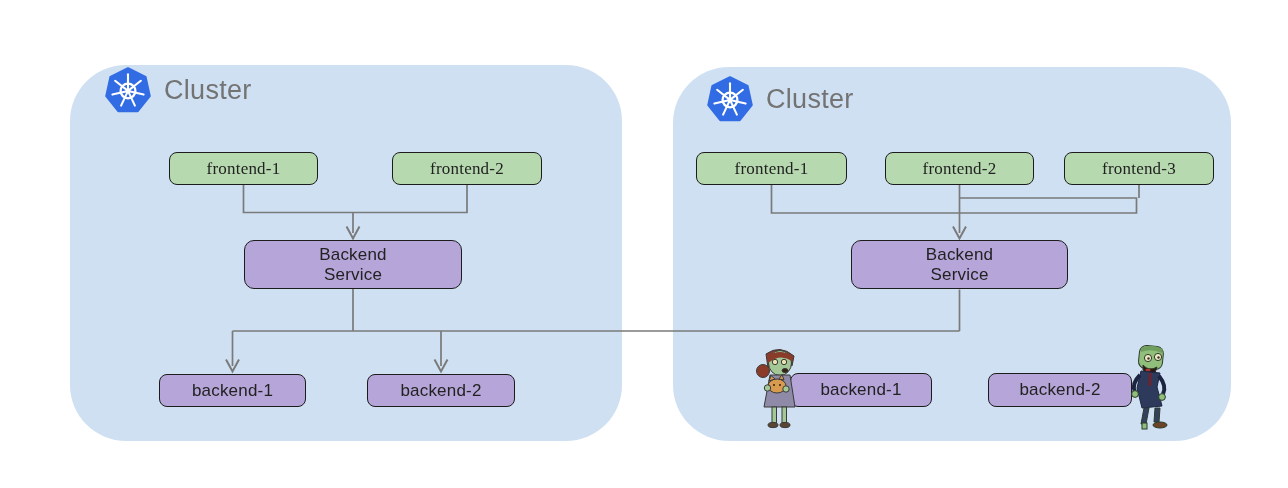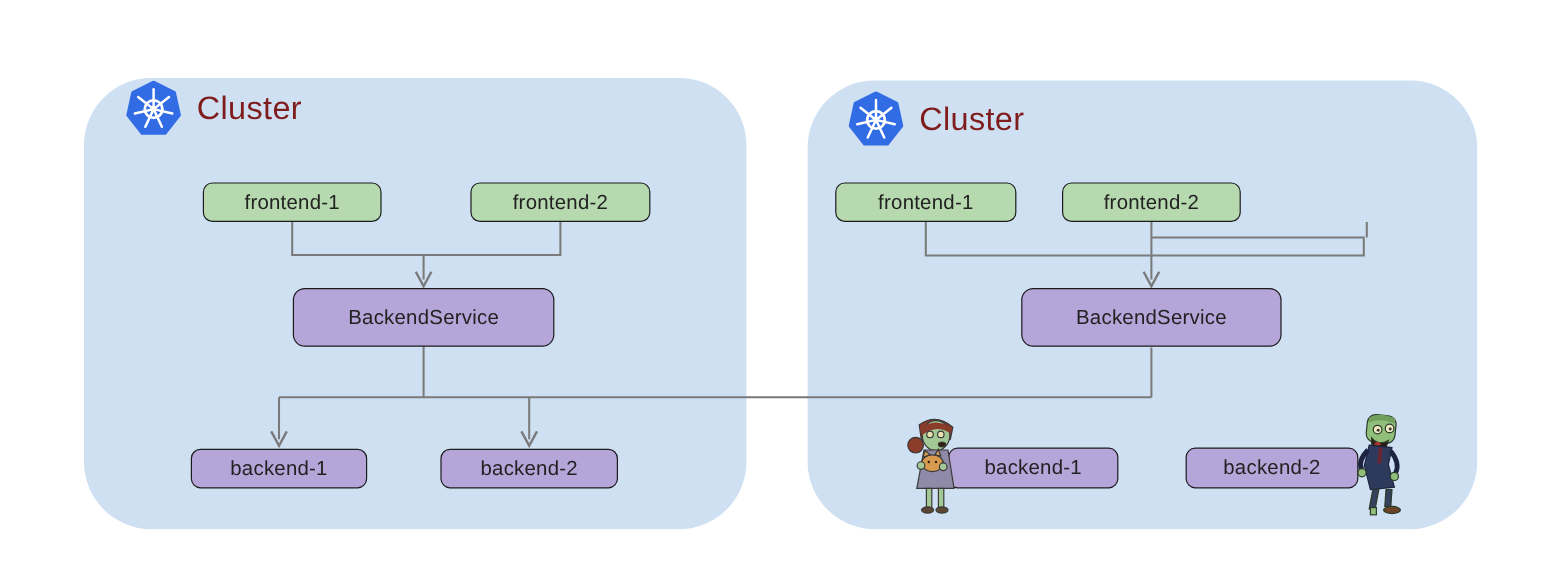--- a/index.html
+++ b/index.html
@@ -5,28 +5,28 @@
   :root{
     --page-bg:#ffffff; --cluster-bg:#cfe0f3; --frontend-fill:#b7d9af;
     --backend-fill:#b6a5d8; --node-border:#1c1c1c; --connector:#7a7a7a;
     --kubernetes-blue:#326ce5; --text:#212121;
   }
   html,body{margin:0;padding:0;background:var(--page-bg);}
   .canvas{position:relative;width:1288px;height:488px;background:var(--page-bg);
     font-family:"Liberation Sans","DejaVu Sans",sans-serif;color:var(--text);overflow:hidden;}
   .cluster{position:absolute;background:var(--cluster-bg);border-radius:56px;}
   .cluster-header{position:absolute;display:flex;align-items:center;gap:13px;}
-  .cluster-title{font-size:27px;color:#7f1d1d;letter-spacing:.3px;}
+  .cluster-title{font-size:27px;color:#737373;letter-spacing:.3px;}
   .k8s-logo{width:46px;height:46px;display:block;}
   .node{position:absolute;box-sizing:border-box;border:1.6px solid var(--node-border);
     border-radius:8px;display:flex;align-items:center;justify-content:center;
     font-size:17px;color:#222;letter-spacing:.2px;z-index:3;}
-  .node.green{background:var(--frontend-fill);}
+  .node.green{background:var(--frontend-fill);font-family:Liberation Serif, serif;}
   .node.purple{background:var(--backend-fill);}
-  .node.service{border-radius:10px;flex-direction:row;line-height:20px;}
+  .node.service{border-radius:10px;flex-direction:column;line-height:20px;}
   .wires{position:absolute;left:0;top:0;z-index:2;pointer-events:none;}
   .failover-label{position:absolute;left:790px;top:301px;width:158px;text-align:right;
     font-size:22px;color:#1f1f1f;z-index:4;letter-spacing:.3px;}
   .zombie{position:absolute;z-index:5;}
 </style>
 </head>
 <body>
 
 <div class="canvas">
 
@@ -98,20 +98,23 @@
         <use href="#k8s"></use>
       </svg>
     <span class="cluster-title">Cluster</span>
   </div>
   <div class="node green" style="left:696px;top:152px;width:151px;height:33px;">
     <span>frontend-1</span>
   </div>
   <div class="node green" style="left:885px;top:152px;width:149px;height:33px;">
     <span>frontend-2</span>
   </div>
+  <div class="node green" style="left:1064px;top:152px;width:150px;height:33px;">
+    <span>frontend-3</span>
+  </div>
   <div class="node purple service" style="left:851px;top:240px;width:217px;height:49px;">
     <span>Backend</span>
     <span>Service</span>
   </div>
   <div class="node purple" style="left:790px;top:373px;width:142px;height:34px;">
     <span>backend-1</span>
   </div>
   <div class="node purple" style="left:988px;top:373px;width:144px;height:34px;">
     <span>backend-2</span>
   </div>

